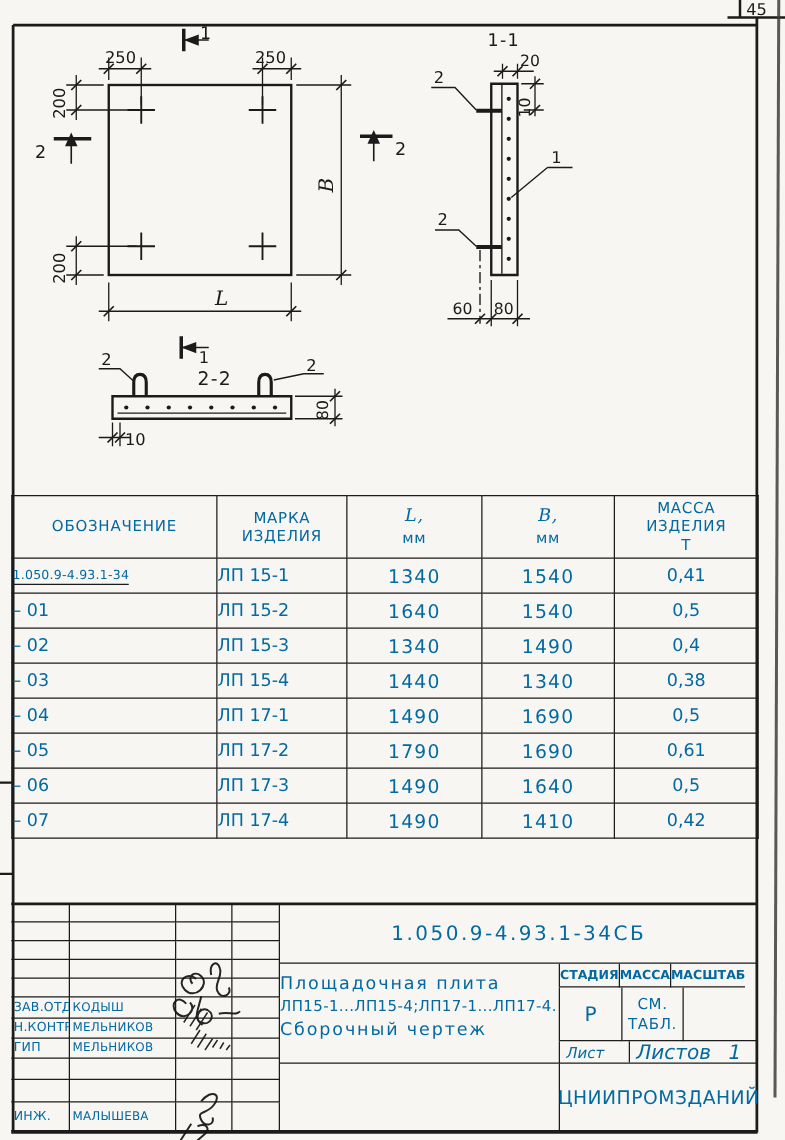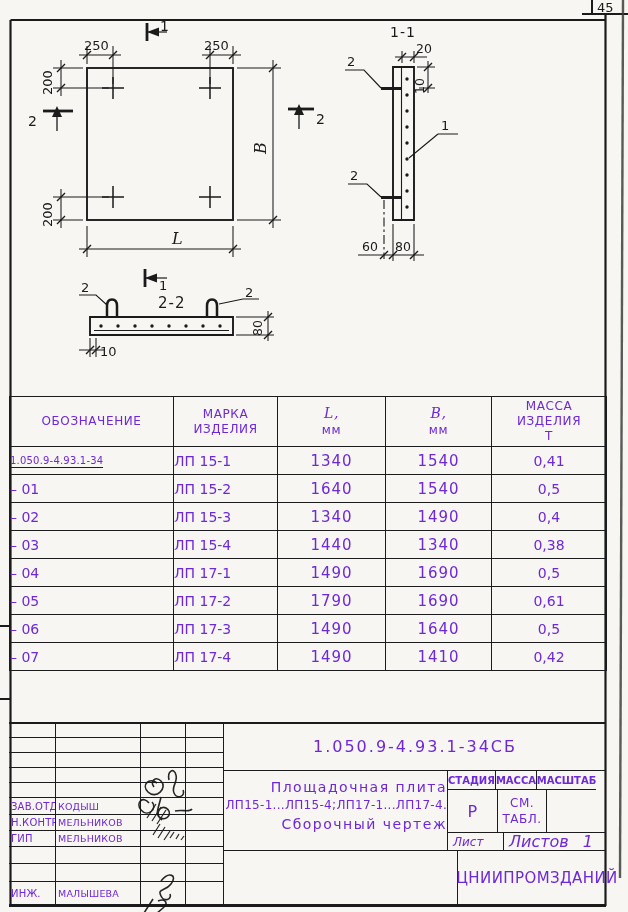--- a/index.html
+++ b/index.html
@@ -1,20 +1,20 @@
 <!DOCTYPE html>
 <html><head>
 <meta charset="utf-8">
 <style>
   * { box-sizing: border-box; margin: 0; padding: 0; }
   html,body { width:628px; height:912px; background:#e9e8e4; }
   #sheet {
     position: relative; width: 628px; height: 912px;
     background: #f7f6f2; overflow: hidden;
-    font-family: "DejaVu Sans", sans-serif; color:#6d28d9;
+    font-family: "DejaVu Sans", sans-serif; color:#0369a1;
   }
   svg text { fill:#1b1b1b; font-family:"DejaVu Sans", sans-serif; }
   svg .serif-it { font-family:"DejaVu Serif", serif; font-style: italic; }
   #linework { position:absolute; left:0; top:0; }
 
   
   table.spec {
     position:absolute; left:9px; top:396px; width:597px;
     border-collapse: collapse; table-layout: fixed;
   }
@@ -42,21 +42,21 @@
   #sig .sc { border-right:1.4px solid #1c1c1c; border-bottom:1.4px solid #1c1c1c;
              font-size:10px; letter-spacing:.2px; display:flex; align-items:center;
              overflow:hidden; white-space:nowrap; padding-left:2px;}
   #sig .nm { font-size:9.5px; }
   #sigscribble { position:absolute; left:0; top:0; overflow:visible; pointer-events:none;}
 
   .doc-cell { position:absolute; left:215px; top:0; width:382px; height:48px;
               border-bottom:1.8px solid #1c1c1c; display:flex; align-items:center; justify-content:center;
               font-size:16px; letter-spacing:2px; }
   .title-cell { position:absolute; left:215px; top:48px; width:223px; height:80px;
-              border-bottom:1.8px solid #1c1c1c; text-align:right; padding-top:8px;}
+              border-bottom:1.8px solid #1c1c1c; text-align:left; padding-top:8px;}
   .title-cell .t1 { font-size:14px; letter-spacing:1.5px; }
   .title-cell .t2 { font-size:12px; letter-spacing:.3px; margin-top:3px;}
   .title-cell .t3 { font-size:14px; letter-spacing:1.5px; margin-top:4px;}
   .stage-head { position:absolute; left:438px; top:48px; width:141px; height:19px; display:flex;
               border-left:1.8px solid #1c1c1c;}
   .stage-head div { border-right:1.5px solid #1c1c1c; border-bottom:1.5px solid #1c1c1c;
               font-size:10px; font-weight:bold; display:flex; align-items:center; justify-content:center;}
   .stage-head div:last-child { border-right:none; }
   .stage-vals { position:absolute; left:438px; top:67px; width:159px; height:43px; display:flex;
               border-left:1.8px solid #1c1c1c;}
@@ -64,21 +64,21 @@
               display:flex; flex-direction:column; align-items:center; justify-content:center; }
   .stage-vals div:last-child { border-right:none; }
   .stage-vals .v-stage { font-size:16px; }
   .stage-vals .v-mass  { font-size:12px; line-height:1.35; letter-spacing:.5px;}
   .list-row { position:absolute; left:438px; top:110px; width:159px; height:18px; display:flex;
               border-left:1.8px solid #1c1c1c; border-bottom:1.5px solid #1c1c1c; }
   .list-row .lc1 { width:56px; border-right:1.4px solid #1c1c1c; font-size:12px;
               display:flex; align-items:center; padding-left:5px; font-style:italic;}
   .list-row .lc2 { flex:1; font-size:16px; display:flex; align-items:center; padding-left:5px;
               font-style:italic; gap:14px;}
-  .org-cell { position:absolute; left:448px; top:128px; width:159px; height:54px;
+  .org-cell { position:absolute; left:438px; top:128px; width:159px; height:54px;
               border-left:1.8px solid #1c1c1c; display:flex; align-items:center; justify-content:center;
               font-size:15px; letter-spacing:.4px; }
 </style>
 </head>
 <body>
 
 <div id="sheet">
 
   <svg id="linework" width="628" height="912" viewBox="0 0 628 912">
 

